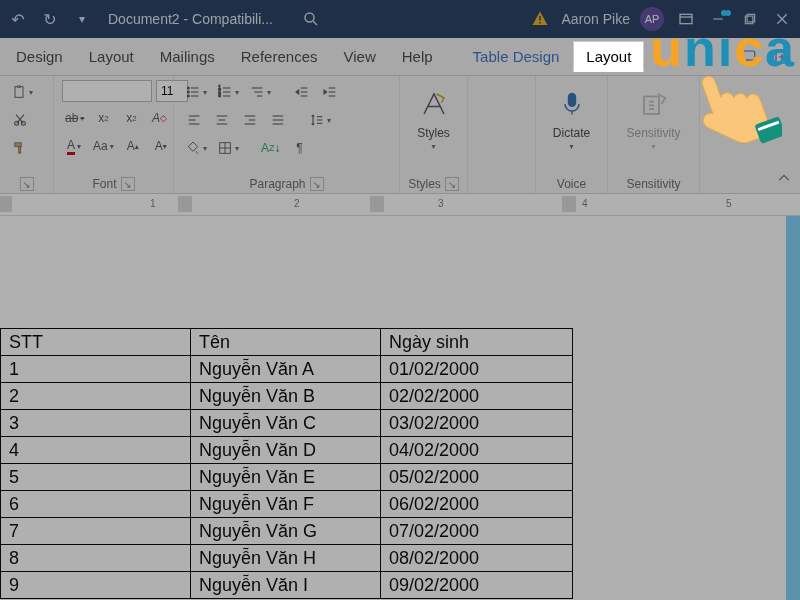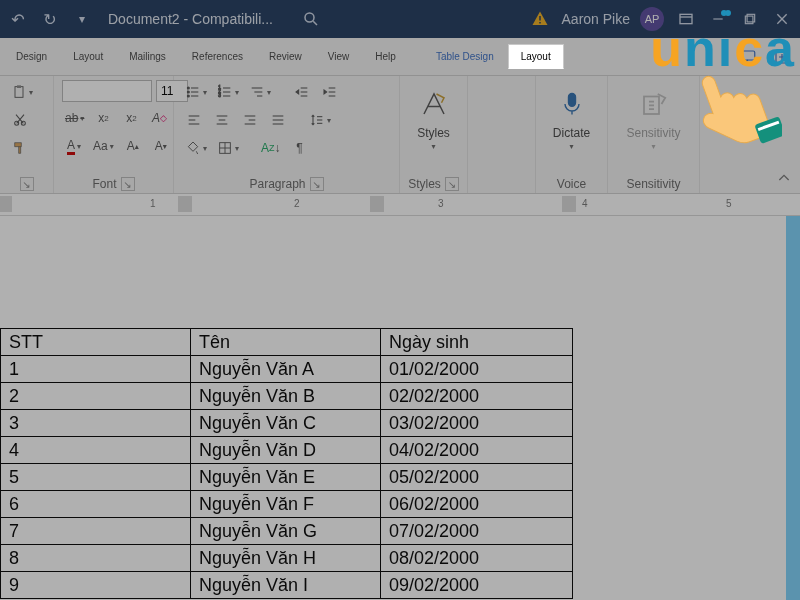--- a/index.html
+++ b/index.html
@@ -8,21 +8,21 @@
   
   .titlebar { height: 38px; background: #1f3a5f; display: flex; align-items: center; color: #d9e1ee; font-size: 14px; padding: 0 6px; gap: 10px; }
   .titlebar .tb-left { display: flex; align-items: center; gap: 8px; }
   .titlebar .tb-icon { width: 24px; height: 24px; display: flex; align-items: center; justify-content: center; color: #cfd8e8; font-size: 16px; }
   .titlebar .doc-title { color: #e0e6f0; font-size: 14px; padding: 0 4px; cursor: text; }
   .titlebar .spacer { flex: 1; }
   .titlebar .tb-right { display: flex; align-items: center; gap: 8px; }
   .avatar { width: 24px; height: 24px; border-radius: 50%; background: #5a4a9e; color: #fff; font-size: 11px; display: flex; align-items: center; justify-content: center; }
 
   
-  .ribbon-tabs { height: 38px; background: #f3f3f3; display: flex; align-items: center; padding: 0 4px; font-size: 10px; color: #444; gap: 2px; border-bottom: 1px solid #d0d0d0; }
+  .ribbon-tabs { height: 38px; background: #f3f3f3; display: flex; align-items: center; padding: 0 4px; font-size: 15px; color: #444; gap: 2px; border-bottom: 1px solid #d0d0d0; }
   .ribbon-tabs .tab { padding: 6px 12px; cursor: pointer; white-space: nowrap; }
   .ribbon-tabs .tab.context { color: #3a6fc5; }
   .ribbon-tabs .tab.active { background: #fff; border: 1px solid #c8c8c8; border-bottom: 1px solid #fff; color: #000; position: relative; z-index: 30; }
   .ribbon-tabs .tab-rest { display: flex; gap: 6px; margin-left: auto; }
   .ribbon-tabs .tab-icon { width: 28px; height: 28px; display: flex; align-items: center; justify-content: center; color: #3a6fc5; }
 
   
   .ribbon { height: 118px; background: #f3f3f3; border-bottom: 1px solid #cfcfcf; display: flex; font-size: 12px; color: #555; position: relative; }
   .group { border-right: 1px solid #e1e1e1; padding: 4px 8px 2px; display: flex; flex-direction: column; justify-content: space-between; align-items: center; }
   .group .rows { display: flex; flex-direction: column; gap: 4px; align-items: flex-start; width: 100%; }
@@ -126,21 +126,20 @@
         </svg>
     </div>
   </div>
 </div>
 
 <div class="ribbon-tabs">
   <div class="tab">Design</div>
   <div class="tab">Layout</div>
   <div class="tab">Mailings</div>
   <div class="tab">References</div>
-  <div class="tab">Review</div>
   <div class="tab">View</div>
   <div class="tab">Help</div>
   <div style="width:12px;"></div>
   <div class="tab context">Table Design</div>
   <div class="tab context active">Layout</div>
   <div class="tab-rest">
     <div class="tab-icon">
         <svg viewBox="0 0 24 24" width="18" height="18" fill="none" stroke="#3a6fc5" stroke-width="1.6">
           <rect x="3" y="4" width="18" height="12" rx="2"></rect>
           <path d="M8 16l-2 4 6-4"></path>

